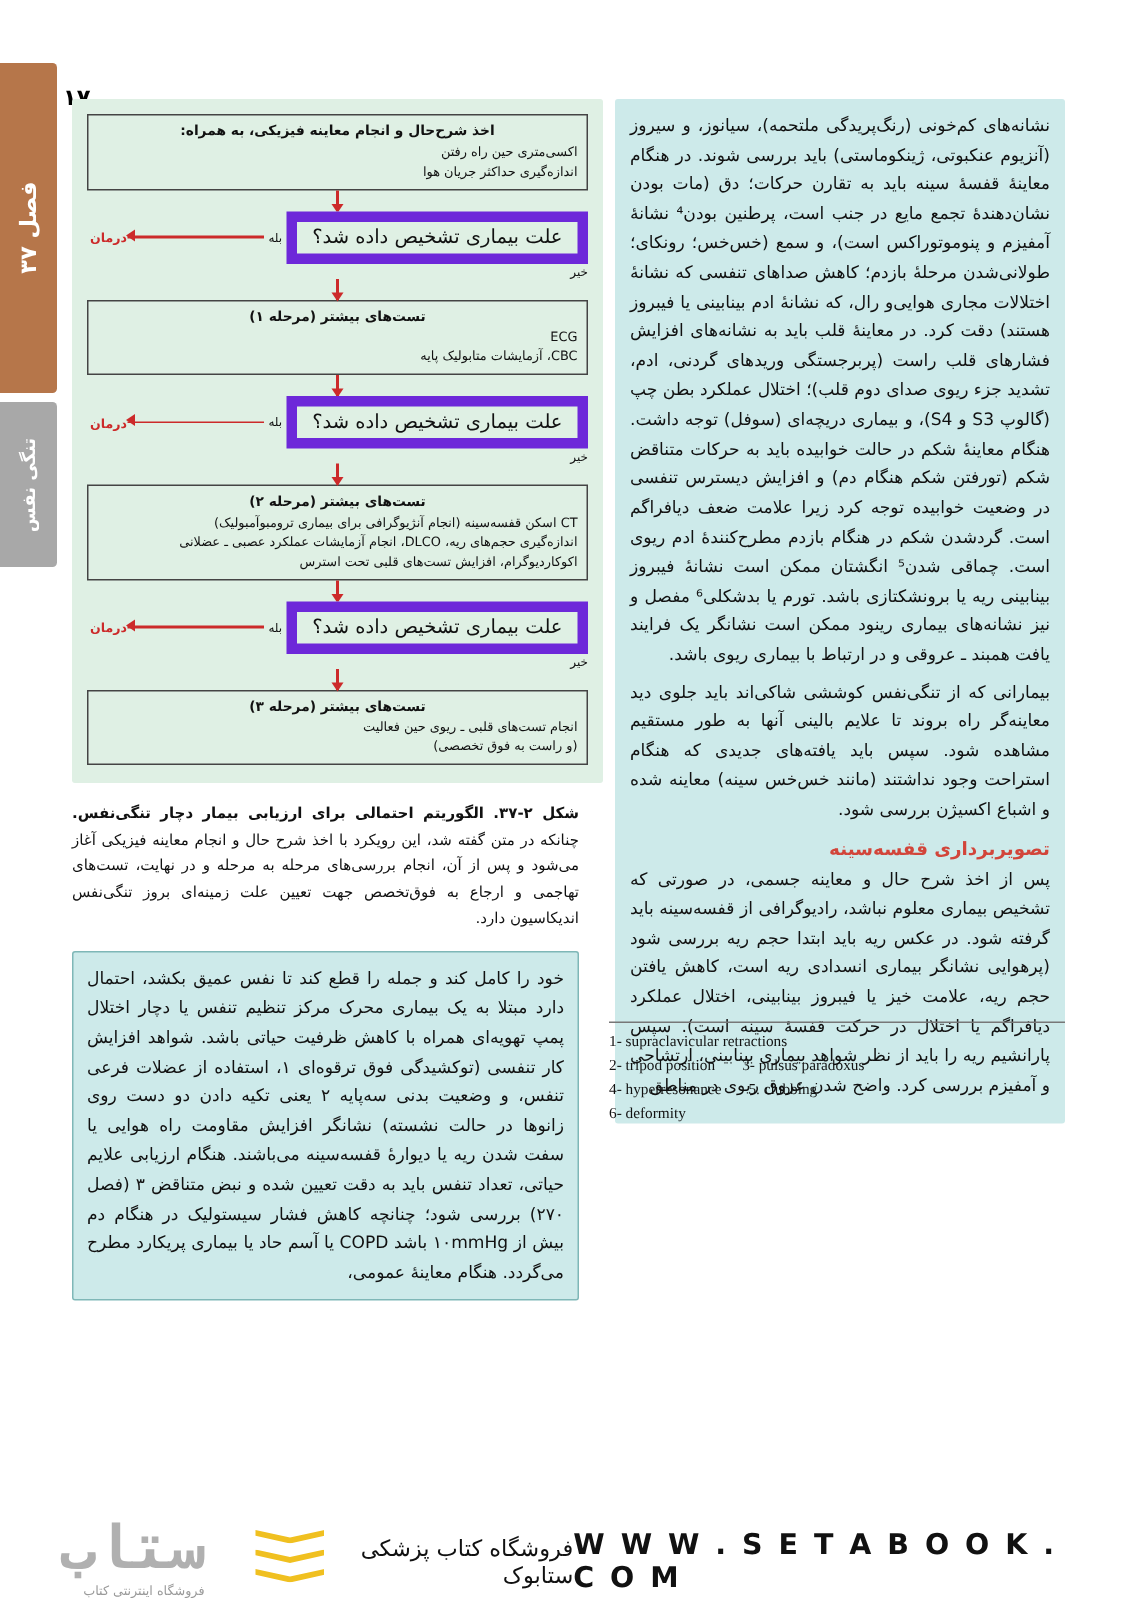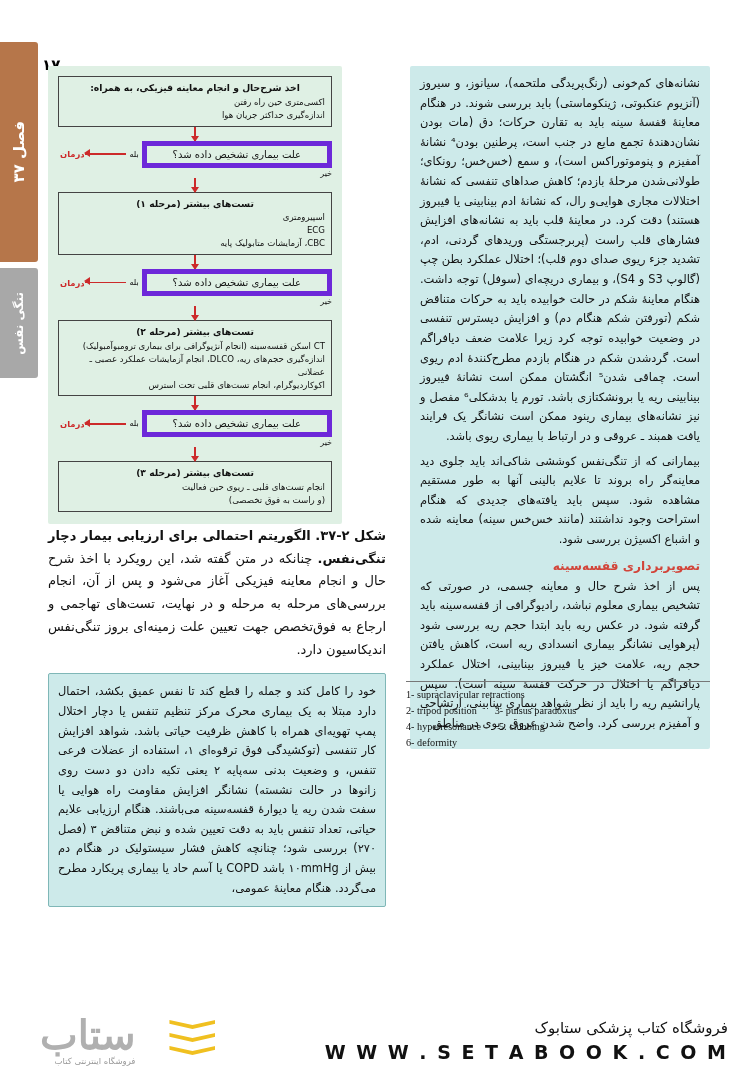--- a/index.html
+++ b/index.html
@@ -74,34 +74,34 @@
   }
   .col-left{
     position:absolute;left:0;top:0;width:338px;
   }
   
   .flow{
     background:#dff0e4;
     border-radius:2px;
     padding:10px 10px 12px 10px;
     box-sizing:border-box;
-    width:294px;
+    width:354px;
   }
   .fbox{
     border:1px solid #444;background:#dff0e4;
     padding:4px 6px;box-sizing:border-box;
     direction:rtl;text-align:center;
     font-size:8.6px;line-height:1.5;color:#111;
   }
   .fbox .ft{font-weight:bold;font-size:9.2px;display:block;margin-bottom:1px;}
   .fbox .fl{display:block;text-align:right;}
   .decision{
-    border:5px solid #6d28d9;background:#dff0e4;
-    display:inline-block;padding:3px 26px;
-    font-size:10px;direction:rtl;color:#111;
+    border:7px solid #6d28d9;background:#dff0e4;
+    display:inline-block;padding:3px 10px;
+    font-size:13px;direction:rtl;color:#111;
   }
   .arrow-col{display:flex;flex-direction:column;align-items:center;}
   .v-arrow{width:1.5px;background:#cc2a2a;height:14px;position:relative;}
   .v-arrow:after{
     content:"";position:absolute;left:-3.5px;bottom:-1px;
     border-left:4.5px solid transparent;border-right:4.5px solid transparent;
     border-top:6px solid #cc2a2a;
   }
   .dec-row{display:flex;align-items:center;justify-content:center;position:relative;}
   .dec-left{
@@ -110,22 +110,22 @@
   .h-arrow{height:1.5px;background:#cc2a2a;flex:1;position:relative;}
   .h-arrow:after{
     content:"";position:absolute;left:-1px;top:-4.5px;
     border-top:4.5px solid transparent;border-bottom:4.5px solid transparent;
     border-right:6px solid #cc2a2a;
   }
   .lbl{font-size:8px;color:#111;direction:rtl;padding:0 3px;}
   .lbl-red{font-size:8.4px;color:#cc2a2a;direction:rtl;font-weight:bold;padding-left:2px;text-align:center;}
   .yes-under{font-size:8px;color:#111;direction:rtl;text-align:right;margin-top:1px;}
   .caption{
-    direction:rtl;text-align:justify;font-size:13px;line-height:1.75;
-    color:#111;margin-top:1px;
+    direction:rtl;text-align:justify;font-size:10px;line-height:1.75;
+    color:#111;margin-top:12px;
   }
   .caption b{font-weight:bold;}
   .note-box{
     margin-top:12px;background:#cdeaea;border:1px solid #7fb7b7;
     padding:8px 9px;box-sizing:border-box;border-radius:2px;
   }
   .note-box p{
     margin:0;direction:rtl;text-align:justify;font-size:11.4px;
     line-height:1.72;color:#111;
   }
@@ -134,34 +134,34 @@
     position:absolute;left:0;bottom:0;width:752px;height:86px;
     background:#ffffff;border-top:0;
   }
   .footer-inner{
     position:absolute;left:40px;right:24px;bottom:14px;
     display:flex;align-items:center;justify-content:space-between;
   }
   .logo-left{display:flex;align-items:center;gap:8px;}
   .logo-mark{
     font-size:40px;color:#b0b0b0;font-weight:bold;line-height:1;
-    direction:rtl;font-family:Liberation Serif, serif;
+    direction:rtl;font-family:Liberation Mono, monospace;
   }
   .logo-sub{font-size:8.5px;color:#9a9a9a;direction:rtl;}
   .chev{
     width:46px;height:46px;position:relative;margin-left:26px;
   }
   .chev i{
     position:absolute;left:0;width:46px;height:9px;background:#f0c020;
     clip-path:polygon(0 0,50% 55%,100% 0,100% 42%,50% 100%,0 42%);
   }
   .chev i:nth-child(1){top:2px;}
   .chev i:nth-child(2){top:15px;}
   .chev i:nth-child(3){top:28px;}
-  .footer-text{display:flex;flex-direction:column;align-items:flex-end;}
+  .footer-text{display:flex;align-items:flex-end;}
   .shop-fa{font-size:15px;color:#111;direction:rtl;margin-bottom:4px;}
   .shop-url{font-size:19px;letter-spacing:2px;color:#111;font-weight:bold;}
 </style>
 </head>
 <body>
 
 <div class="page">
 
   <div class="side-tab">
     <span>فصل ۳۷</span>
@@ -219,21 +219,20 @@
           </div>
           <div class="decision">علت بیماری تشخیص داده شد؟</div>
         </div>
         <div class="yes-under">خیر</div>
         <div class="arrow-col">
             <div class="v-arrow"></div>
           </div>
 
         <div class="fbox">
           <span class="ft">تست‌های بیشتر (مرحله ۱)</span>
-          <span class="fl">اسپیرومتری</span>
           <span class="fl">ECG</span>
           <span class="fl">CBC، آزمایشات متابولیک پایه</span>
         </div>
 
         <div class="arrow-col">
             <div class="v-arrow"></div>
           </div>
 
         <div class="dec-row">
           <div class="dec-left">
@@ -245,21 +244,21 @@
         </div>
         <div class="yes-under">خیر</div>
         <div class="arrow-col">
             <div class="v-arrow"></div>
           </div>
 
         <div class="fbox">
           <span class="ft">تست‌های بیشتر (مرحله ۲)</span>
           <span class="fl">CT اسکن قفسه‌سینه (انجام آنژیوگرافی برای بیماری ترومبوآمبولیک)</span>
           <span class="fl">اندازه‌گیری حجم‌های ریه، DLCO، انجام آزمایشات عملکرد عصبی ـ عضلانی</span>
-          <span class="fl">اکوکاردیوگرام، انجام تست‌های قلبی تحت استرس</span>
+          <span class="fl">اکوکاردیوگرام، افزایش تست‌های قلبی تحت استرس</span>
         </div>
 
         <div class="arrow-col">
             <div class="v-arrow"></div>
           </div>
 
         <div class="dec-row">
           <div class="dec-left">
             <span class="lbl-red">درمان</span>
             <div class="h-arrow"></div>

